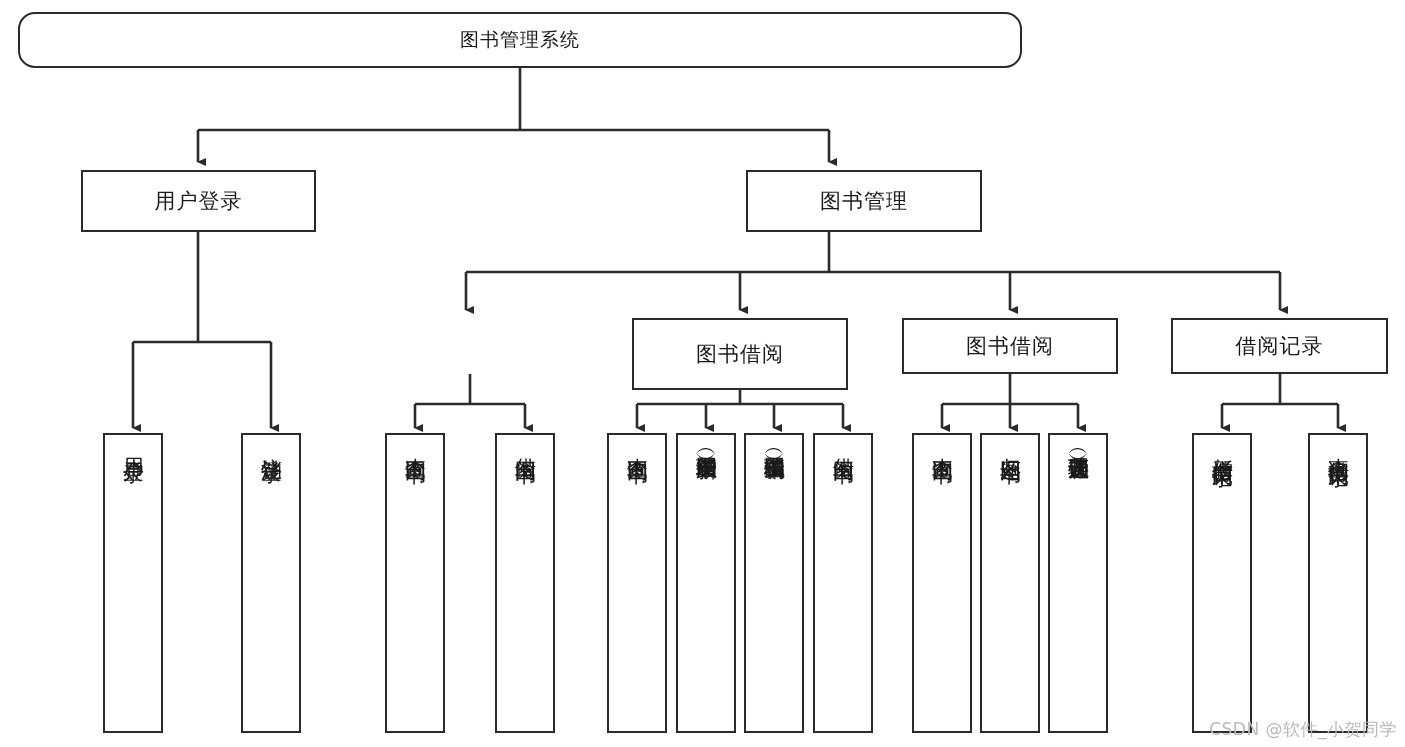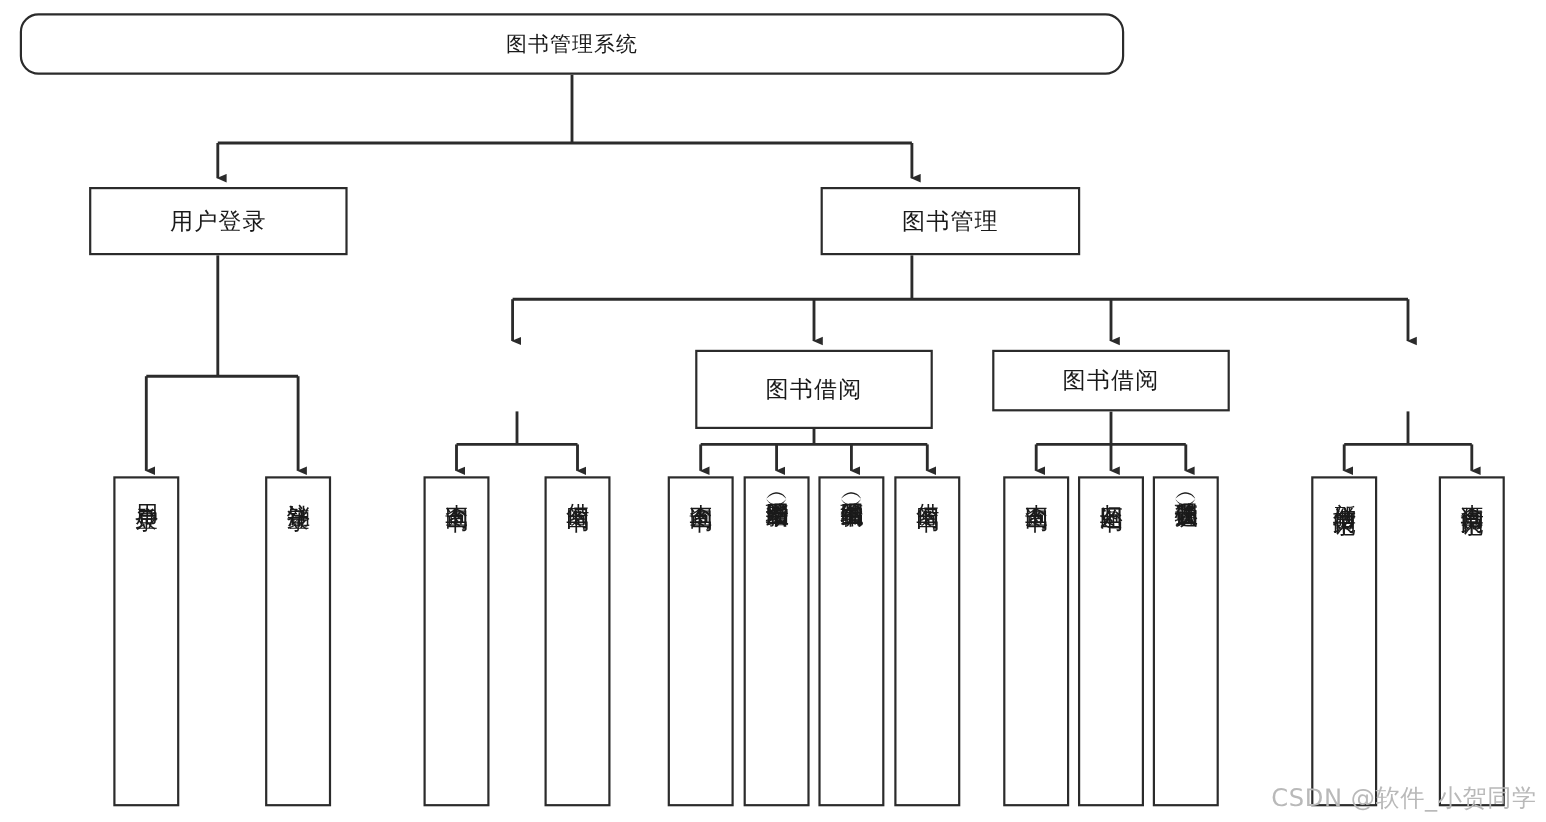--- a/index.html
+++ b/index.html
@@ -56,21 +56,21 @@
     line-height: 1.1;
   }
   .node.root {
     font-size: 19px;
     border-radius: 17px;
   }
   #watermark {
     position: absolute;
     right: 8px;
     bottom: 6px;
-    font-size: 22px;
+    font-size: 17px;
     color: #b9b9b9;
     letter-spacing: 0.5px;
     white-space: nowrap;
   }
 </style>
 </head>
 <body>
 
 <div id="diagram-root">
 
@@ -138,20 +138,23 @@
   <div class="node horiz" style="left:711px; top:170px; width:236px; height:62px;margin-left:35px;">
     <span>图书管理</span>
   </div>
 
   <div class="node horiz" style="left:632px; top:318px; width:216px; height:72px;">
     <span>图书借阅</span>
   </div>
   <div class="node horiz" style="left:902px; top:318px; width:216px; height:56px;">
     <span>图书借阅</span>
   </div>
+  <div class="node horiz" style="left:1171px; top:318px; width:217px; height:56px;">
+    <span>借阅记录</span>
+  </div>
 
   <div class="node vert" style="left:103px; top:433px; width:60px; height:300px;">
     <span class="vlabel">用户登录</span>
   </div>
   <div class="node vert" style="left:241px; top:433px; width:60px; height:300px;">
     <span class="vlabel">注销登录</span>
   </div>
 
   <div class="node vert" style="left:385px; top:433px; width:60px; height:300px;">
     <span class="vlabel">查询图书</span>

